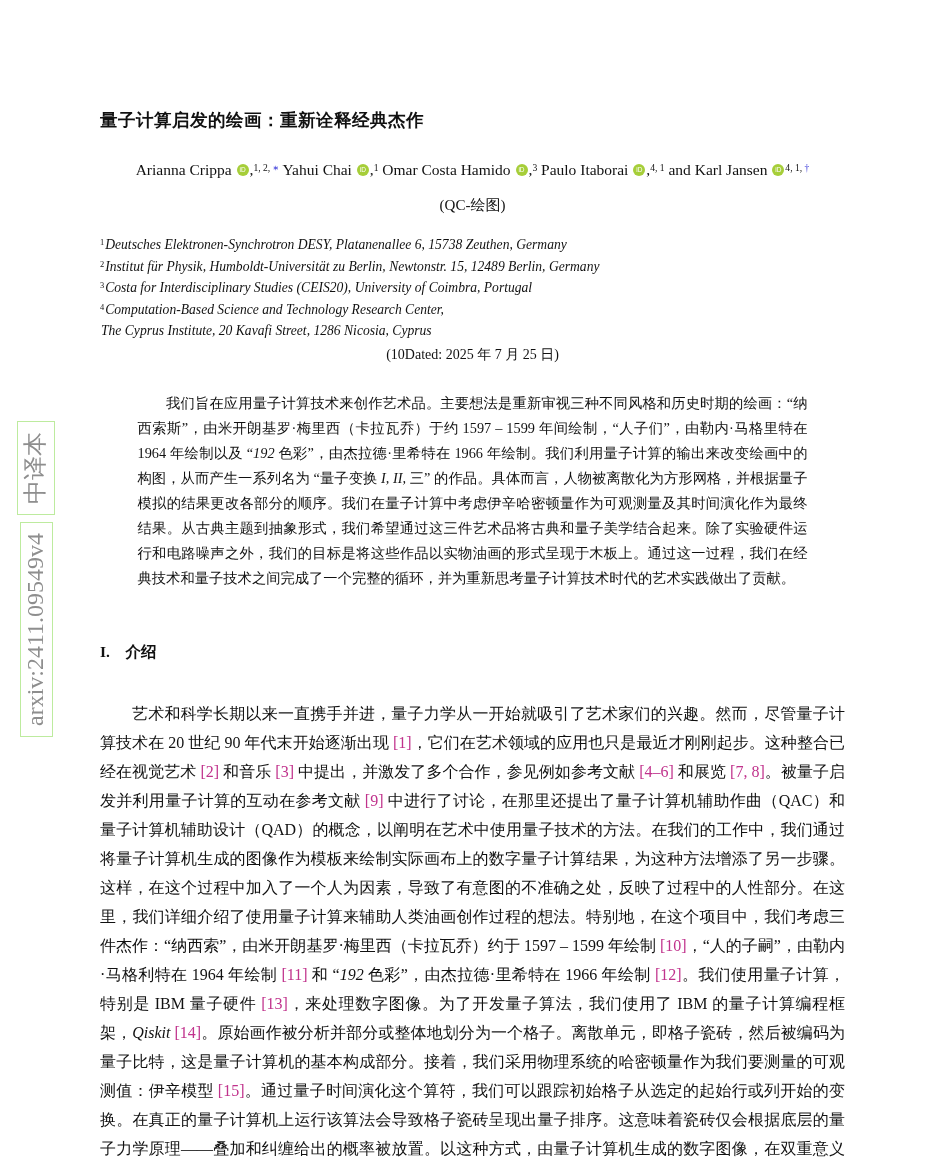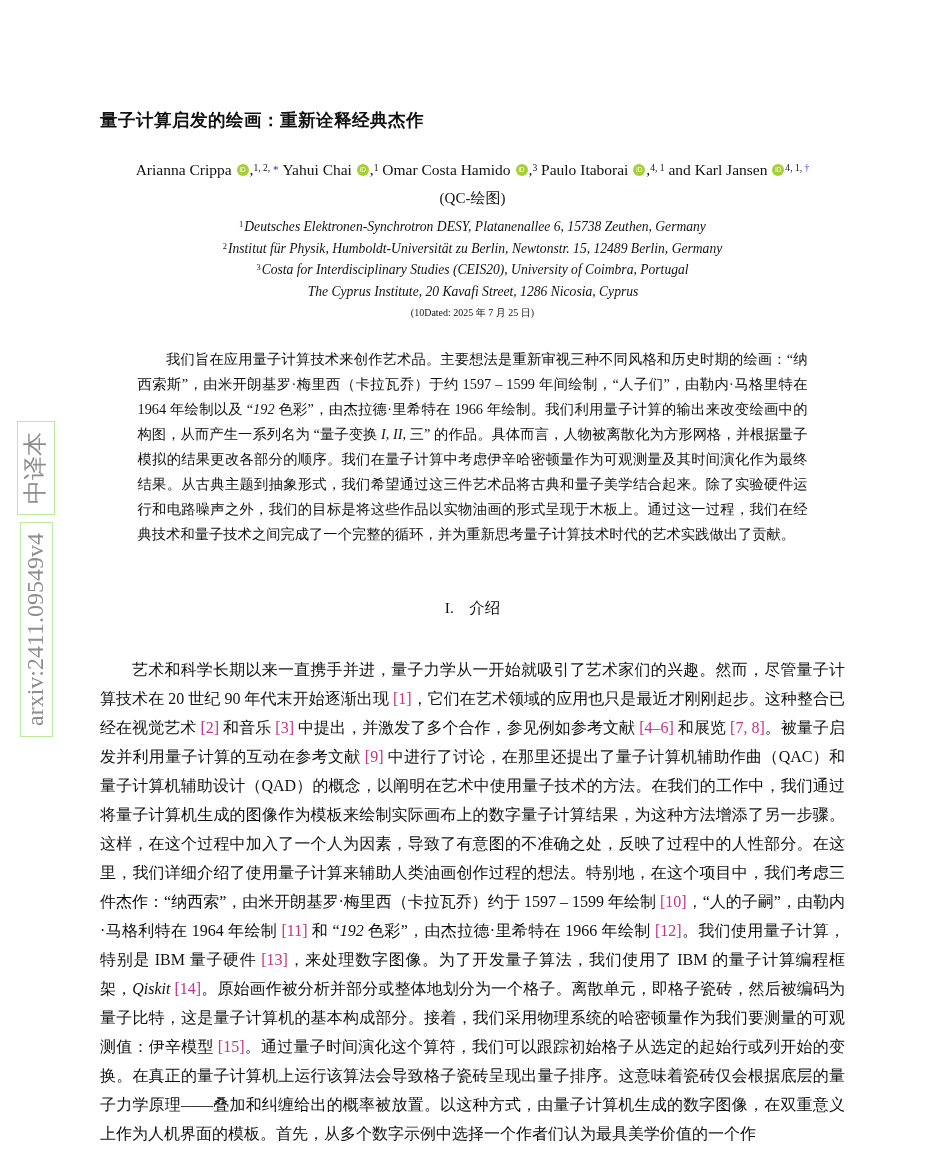--- a/index.html
+++ b/index.html
@@ -18,34 +18,34 @@
     background:#ffffff;
     overflow:hidden;
     font-family:"Liberation Serif","DejaVu Serif",serif;
     color:var(--ink);
   }
   .content { position:absolute; left:100px; top:0; width:745px; }
 
   .title { margin-top:108px; text-align:left; font-size:17.5px; font-weight:bold; letter-spacing:0.5px; }
 
   .authors { margin-top:29px; text-align:center; font-size:15.5px; white-space:normal; }
-  .group   { margin-top:10px;  text-align:center; font-size:15px; }
+  .group   { margin-top:17px;  text-align:center; font-size:15px; }
 
-  .affils { margin-top:9px; text-align:center; font-style:italic; font-size:13.6px; line-height:19.5px; }
+  .affils { margin-top:20px; text-align:left; font-style:italic; font-size:13.6px; line-height:19.5px; }
   .affil-sup { font-style:normal; font-size:62%; position:relative; top:-0.45em; margin-right:1px; }
 
-  .date { margin-top:3px; text-align:center; font-size:10px; }
+  .date { margin-top:3px; text-align:center; font-size:14px; }
 
   .abstract {
     width:670px; margin:27px auto 8px;
     text-align:justify; text-indent:2em;
     font-size:14.3px; line-height:25px;
   }
 
-  .section { margin-top:51px; text-align:center; font-size:15.5px; font-weight:normal; }
+  .section { margin-top:51px; font-size:15.5px; font-weight:bold; }
 
   .body-par {
     margin-top:36px;
     text-align:justify; text-indent:2em;
     font-size:16px; line-height:29px;
   }
 
   
   .seg.cite { color:var(--citation); }
   .seg.em   { font-style:italic; }
@@ -96,20 +96,23 @@
       <div class="affil-line">
         <span class="affil-sup">1</span><span>Deutsches Elektronen-Synchrotron DESY, Platanenallee 6, 15738 Zeuthen, Germany</span>
       </div>
       <div class="affil-line">
         <span class="affil-sup">2</span><span>Institut für Physik, Humboldt-Universität zu Berlin, Newtonstr. 15, 12489 Berlin, Germany</span>
       </div>
       <div class="affil-line">
         <span class="affil-sup">3</span><span>Costa for Interdisciplinary Studies (CEIS20), University of Coimbra, Portugal</span>
       </div>
       <div class="affil-line">
+        <span class="affil-sup">4</span><span>Computation-Based Science and Technology Research Center,</span>
+      </div>
+      <div class="affil-line">
         <span class="affil-sup"></span><span>The Cyprus Institute, 20 Kavafi Street, 1286 Nicosia, Cyprus</span>
       </div>
     </div>
 
     <div class="date">(10Dated: 2025 年 7 月 25 日)</div>
 
     <div class="abstract"><span class="seg">我们旨在应用量子计算技术来创作艺术品。主要想法是重新审视三种不同风格和历史时期的绘画：“纳西索斯”，由米开朗基罗·梅里西（卡拉瓦乔）于约 1597 – 1599 年间绘制，“人子们”，由勒内·马格里特在 1964 年绘制以及 “</span><span class="seg em">192</span><span class="seg"> 色彩”，由杰拉德·里希特在 1966 年绘制。我们利用量子计算的输出来改变绘画中的构图，从而产生一系列名为 “量子变换 </span><span class="seg em">I, II,</span><span class="seg"> 三” 的作品。具体而言，人物被离散化为方形网格，并根据量子模拟的结果更改各部分的顺序。我们在量子计算中考虑伊辛哈密顿量作为可观测量及其时间演化作为最终结果。从古典主题到抽象形式，我们希望通过这三件艺术品将古典和量子美学结合起来。除了实验硬件运行和电路噪声之外，我们的目标是将这些作品以实物油画的形式呈现于木板上。通过这一过程，我们在经典技术和量子技术之间完成了一个完整的循环，并为重新思考量子计算技术时代的艺术实践做出了贡献。</span></div>
 
     <h2 class="section">I. 介绍</h2>
 

